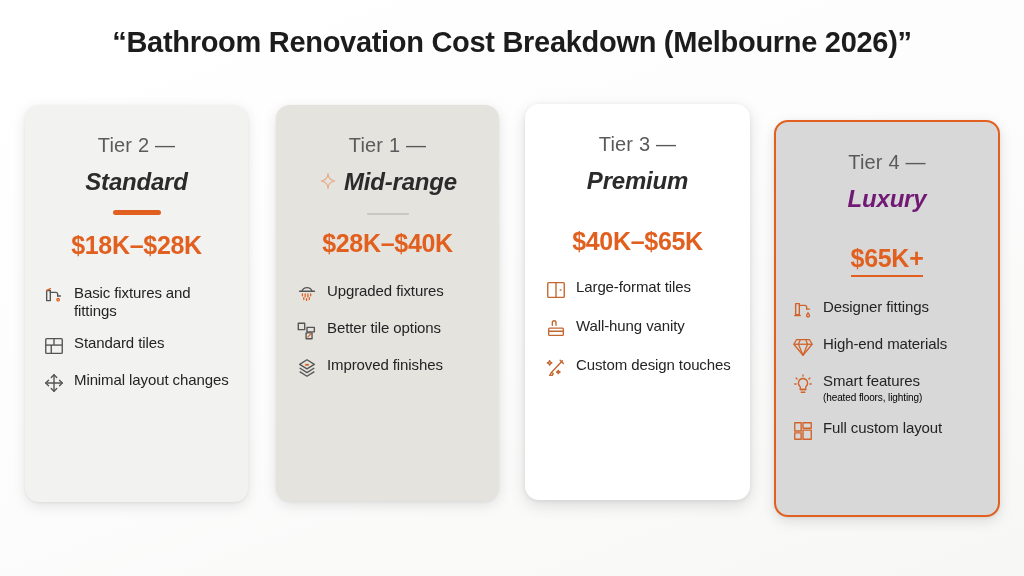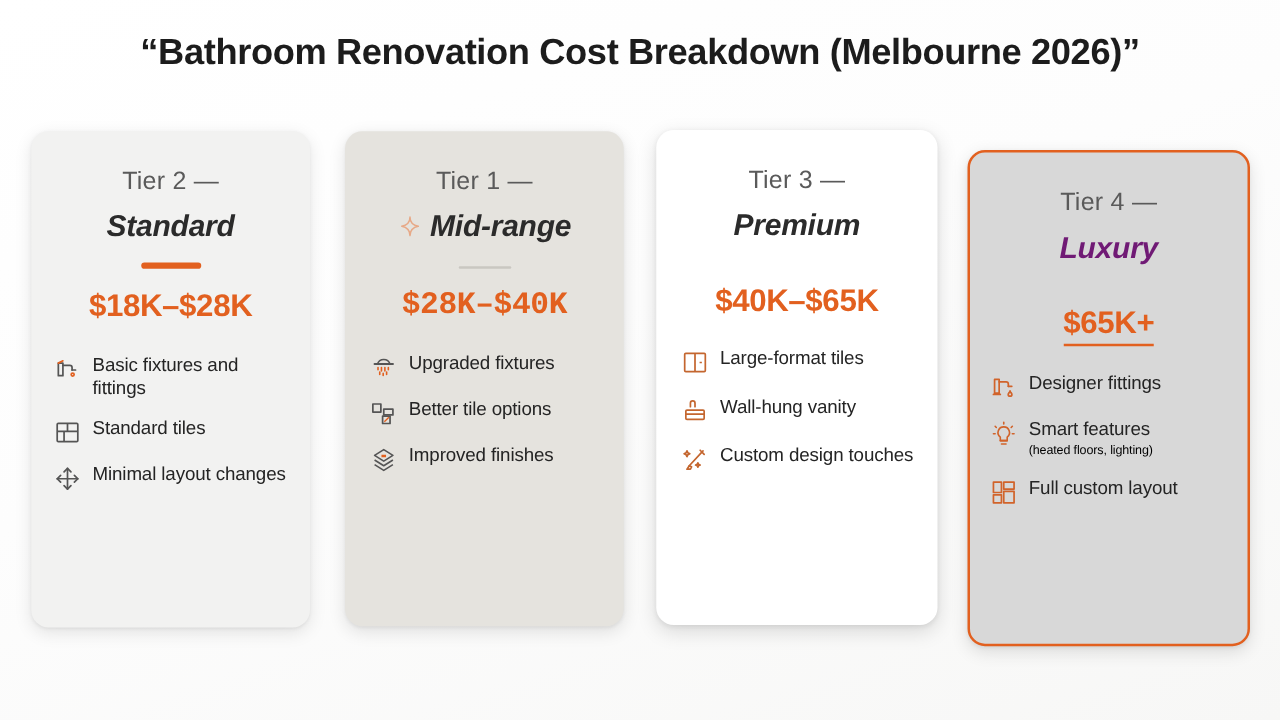--- a/index.html
+++ b/index.html
@@ -97,21 +97,21 @@
   }
   .divider-none{height:0;width:0;margin-top:0;}
   .price{
     text-align:center;
     font-size:25px;
     font-weight:bold;
     color:#e2601f;
     letter-spacing:-0.3px;
   }
   .price-p1{margin-top:16px;}
-  .price-p2{margin-top:14px;font-family:Liberation Mono, monospace;}
+  .price-p2{margin-top:14px;}
   .price-p3{margin-top:32px;}
   .price-p4{margin-top:31px;}
   .price-underline{
     display:inline-block;
     border-bottom:2px solid #e2601f;
     padding-bottom:2px;
   }
   .features{
     margin-top:24px;
     padding:0 16px 0 18px;
@@ -315,20 +315,30 @@
                 <path d="M8 7h6a2 2 0 0 1 2 2v2"></path>
                 <path d="M16 11h3"></path>
               <path d="M3 18h6"></path>
               <path d="M17.5 15c0 1-1.6 2-1.6 3a1.6 1.6 0 0 0 3.2 0c0-1-1.6-2-1.6-3z"></path>
             </svg>
           </span>
           <span class="feature-text">Designer fittings</span>
         </div>
         <div class="feature">
           <span class="feature-icon">
+            <svg viewBox="0 0 24 24" fill="none" stroke="#d1632a" stroke-width="1.4" stroke-linejoin="round">
+              <path d="M5 4h14l3 5-10 12L2 9z"></path>
+                <path d="M2 9h20"></path>
+                <path d="M9 4l-2 5 5 12 5-12-2-5"></path>
+            </svg>
+          </span>
+          <span class="feature-text">High-end materials</span>
+        </div>
+        <div class="feature">
+          <span class="feature-icon">
             <svg viewBox="0 0 24 24" fill="none" stroke="#d1632a" stroke-width="1.4" stroke-linecap="round" stroke-linejoin="round">
               <path d="M9 18h6"></path>
                 <path d="M10 21h4"></path>
               <path d="M12 6a5 5 0 0 1 3 9v3H9v-3a5 5 0 0 1 3-9z"></path>
               <path d="M12 2v1.5M4.5 5.5l1 1M19.5 5.5l-1 1M3 12h1.5M19.5 12H21"></path>
             </svg>
           </span>
           <span class="feature-text">
             <span>Smart features</span>
             <span class="feature-sub">(heated floors, lighting)</span>

